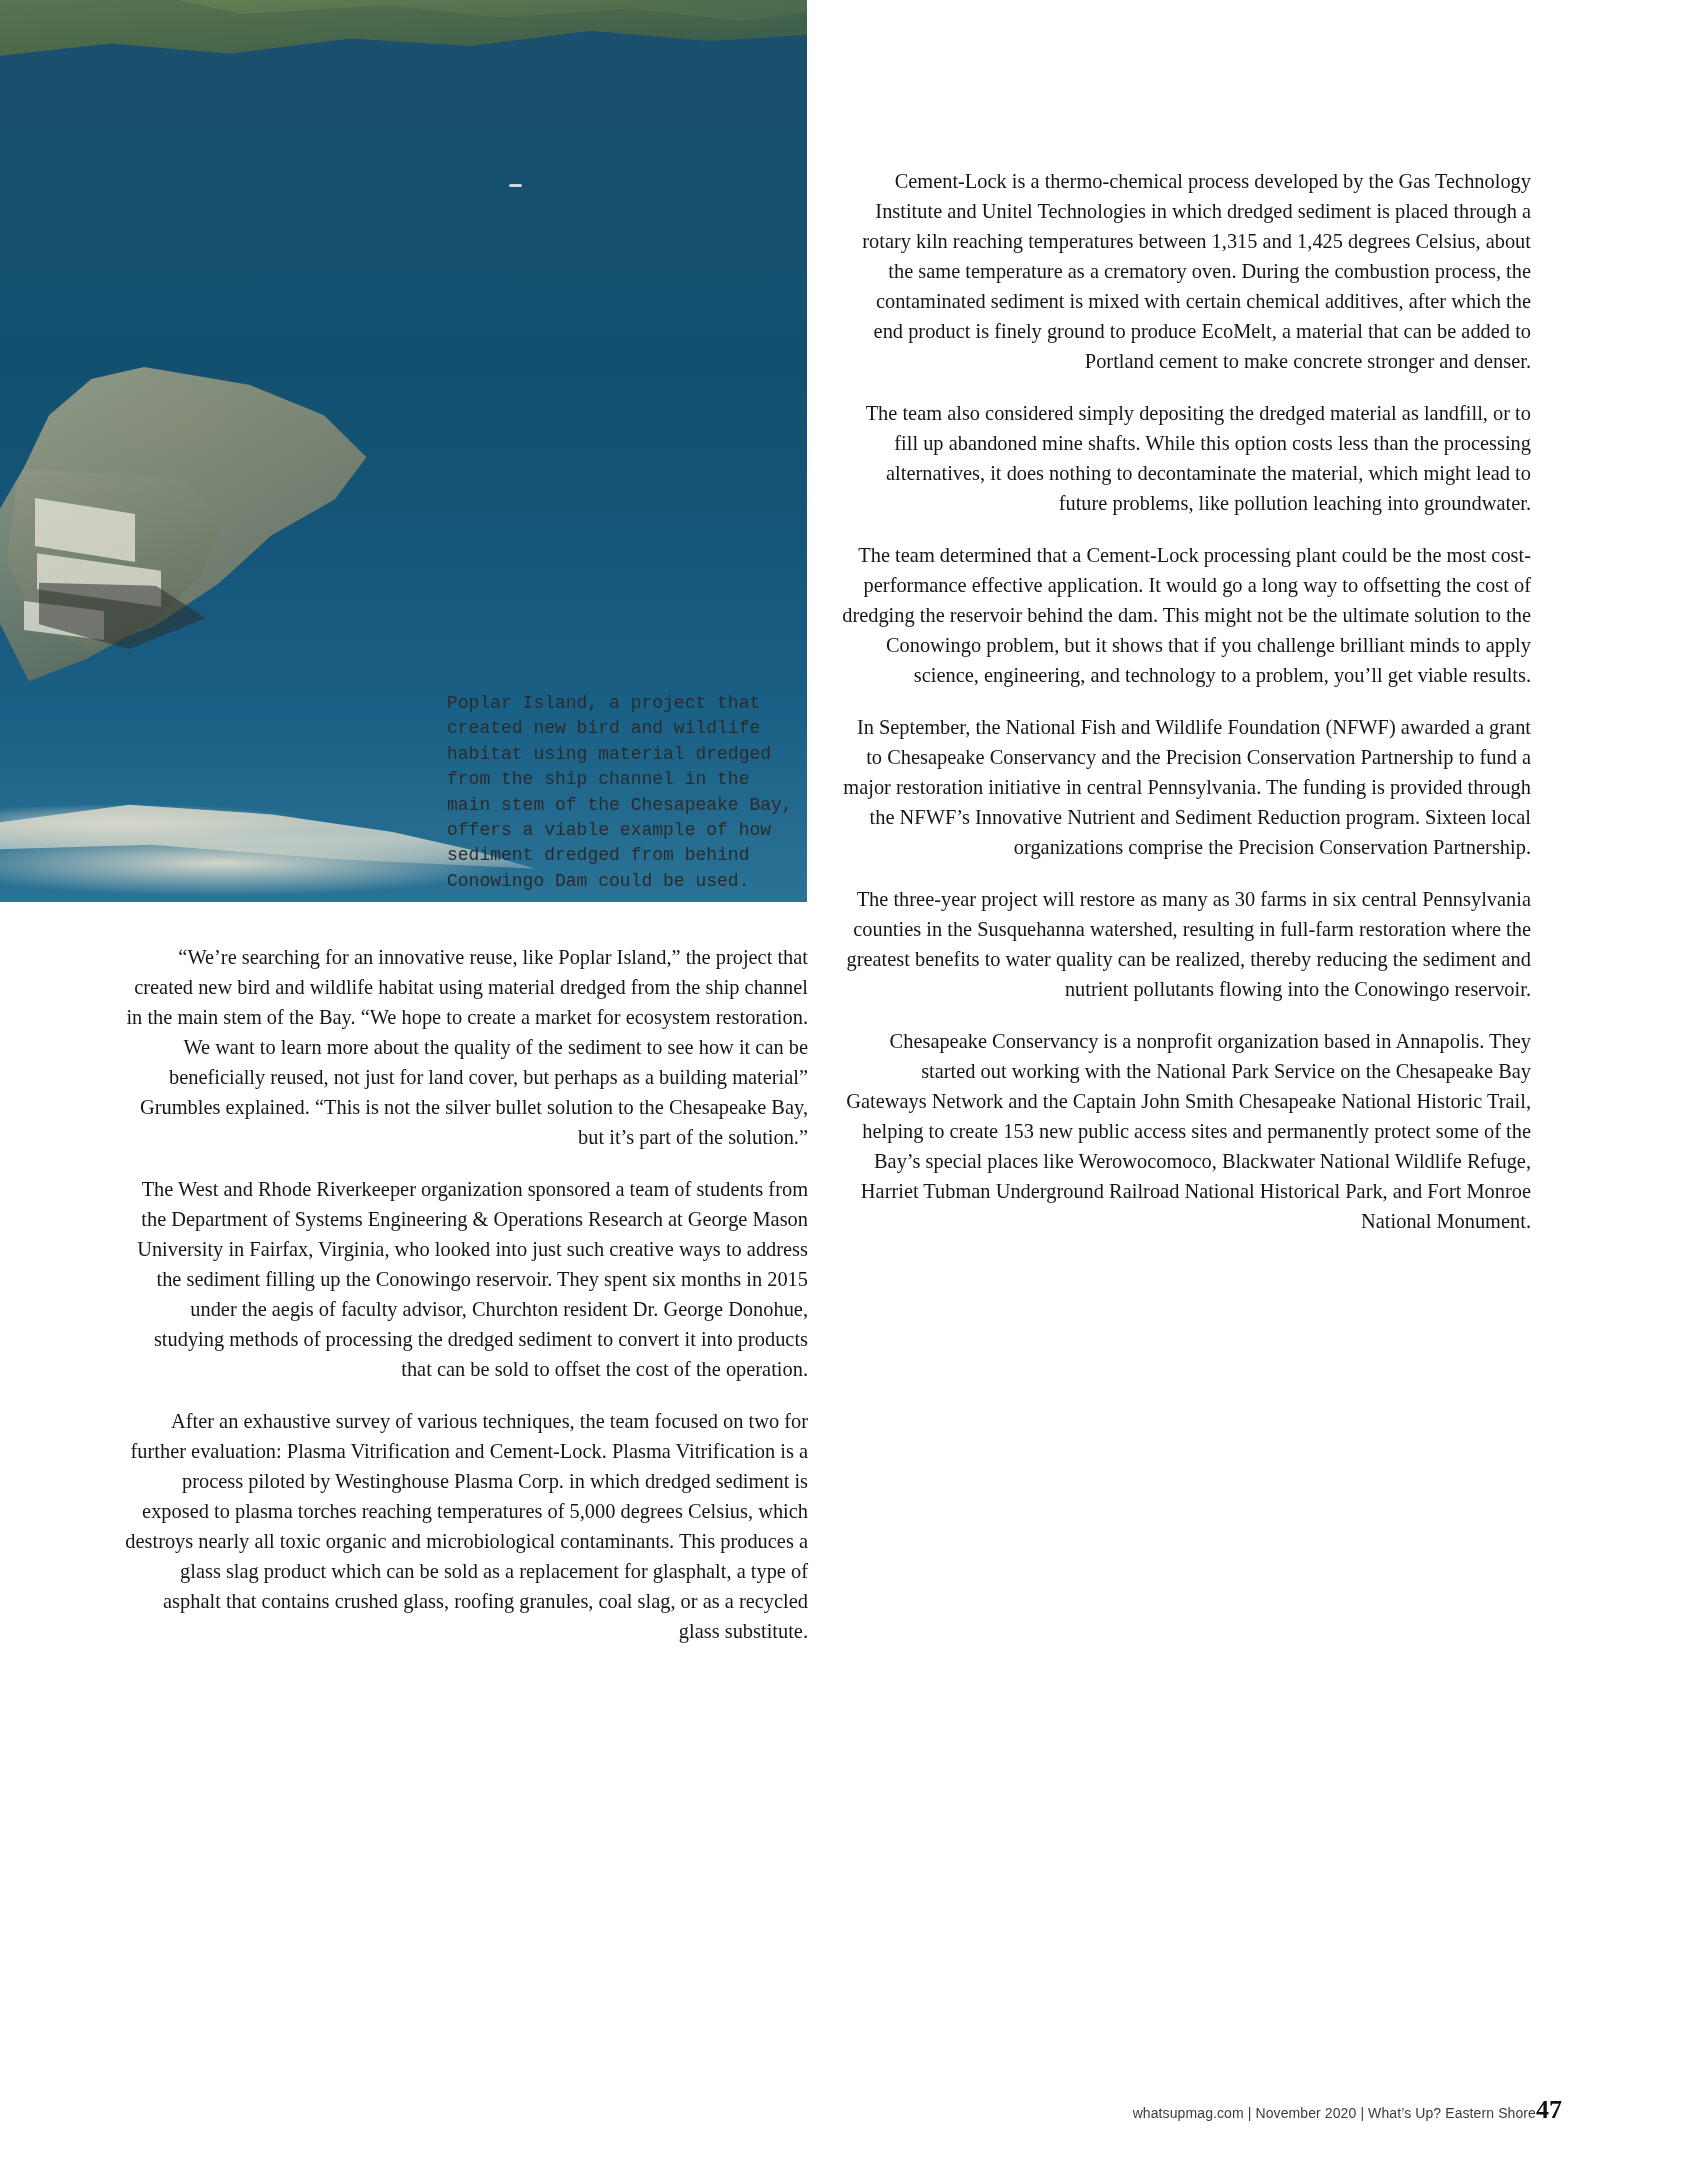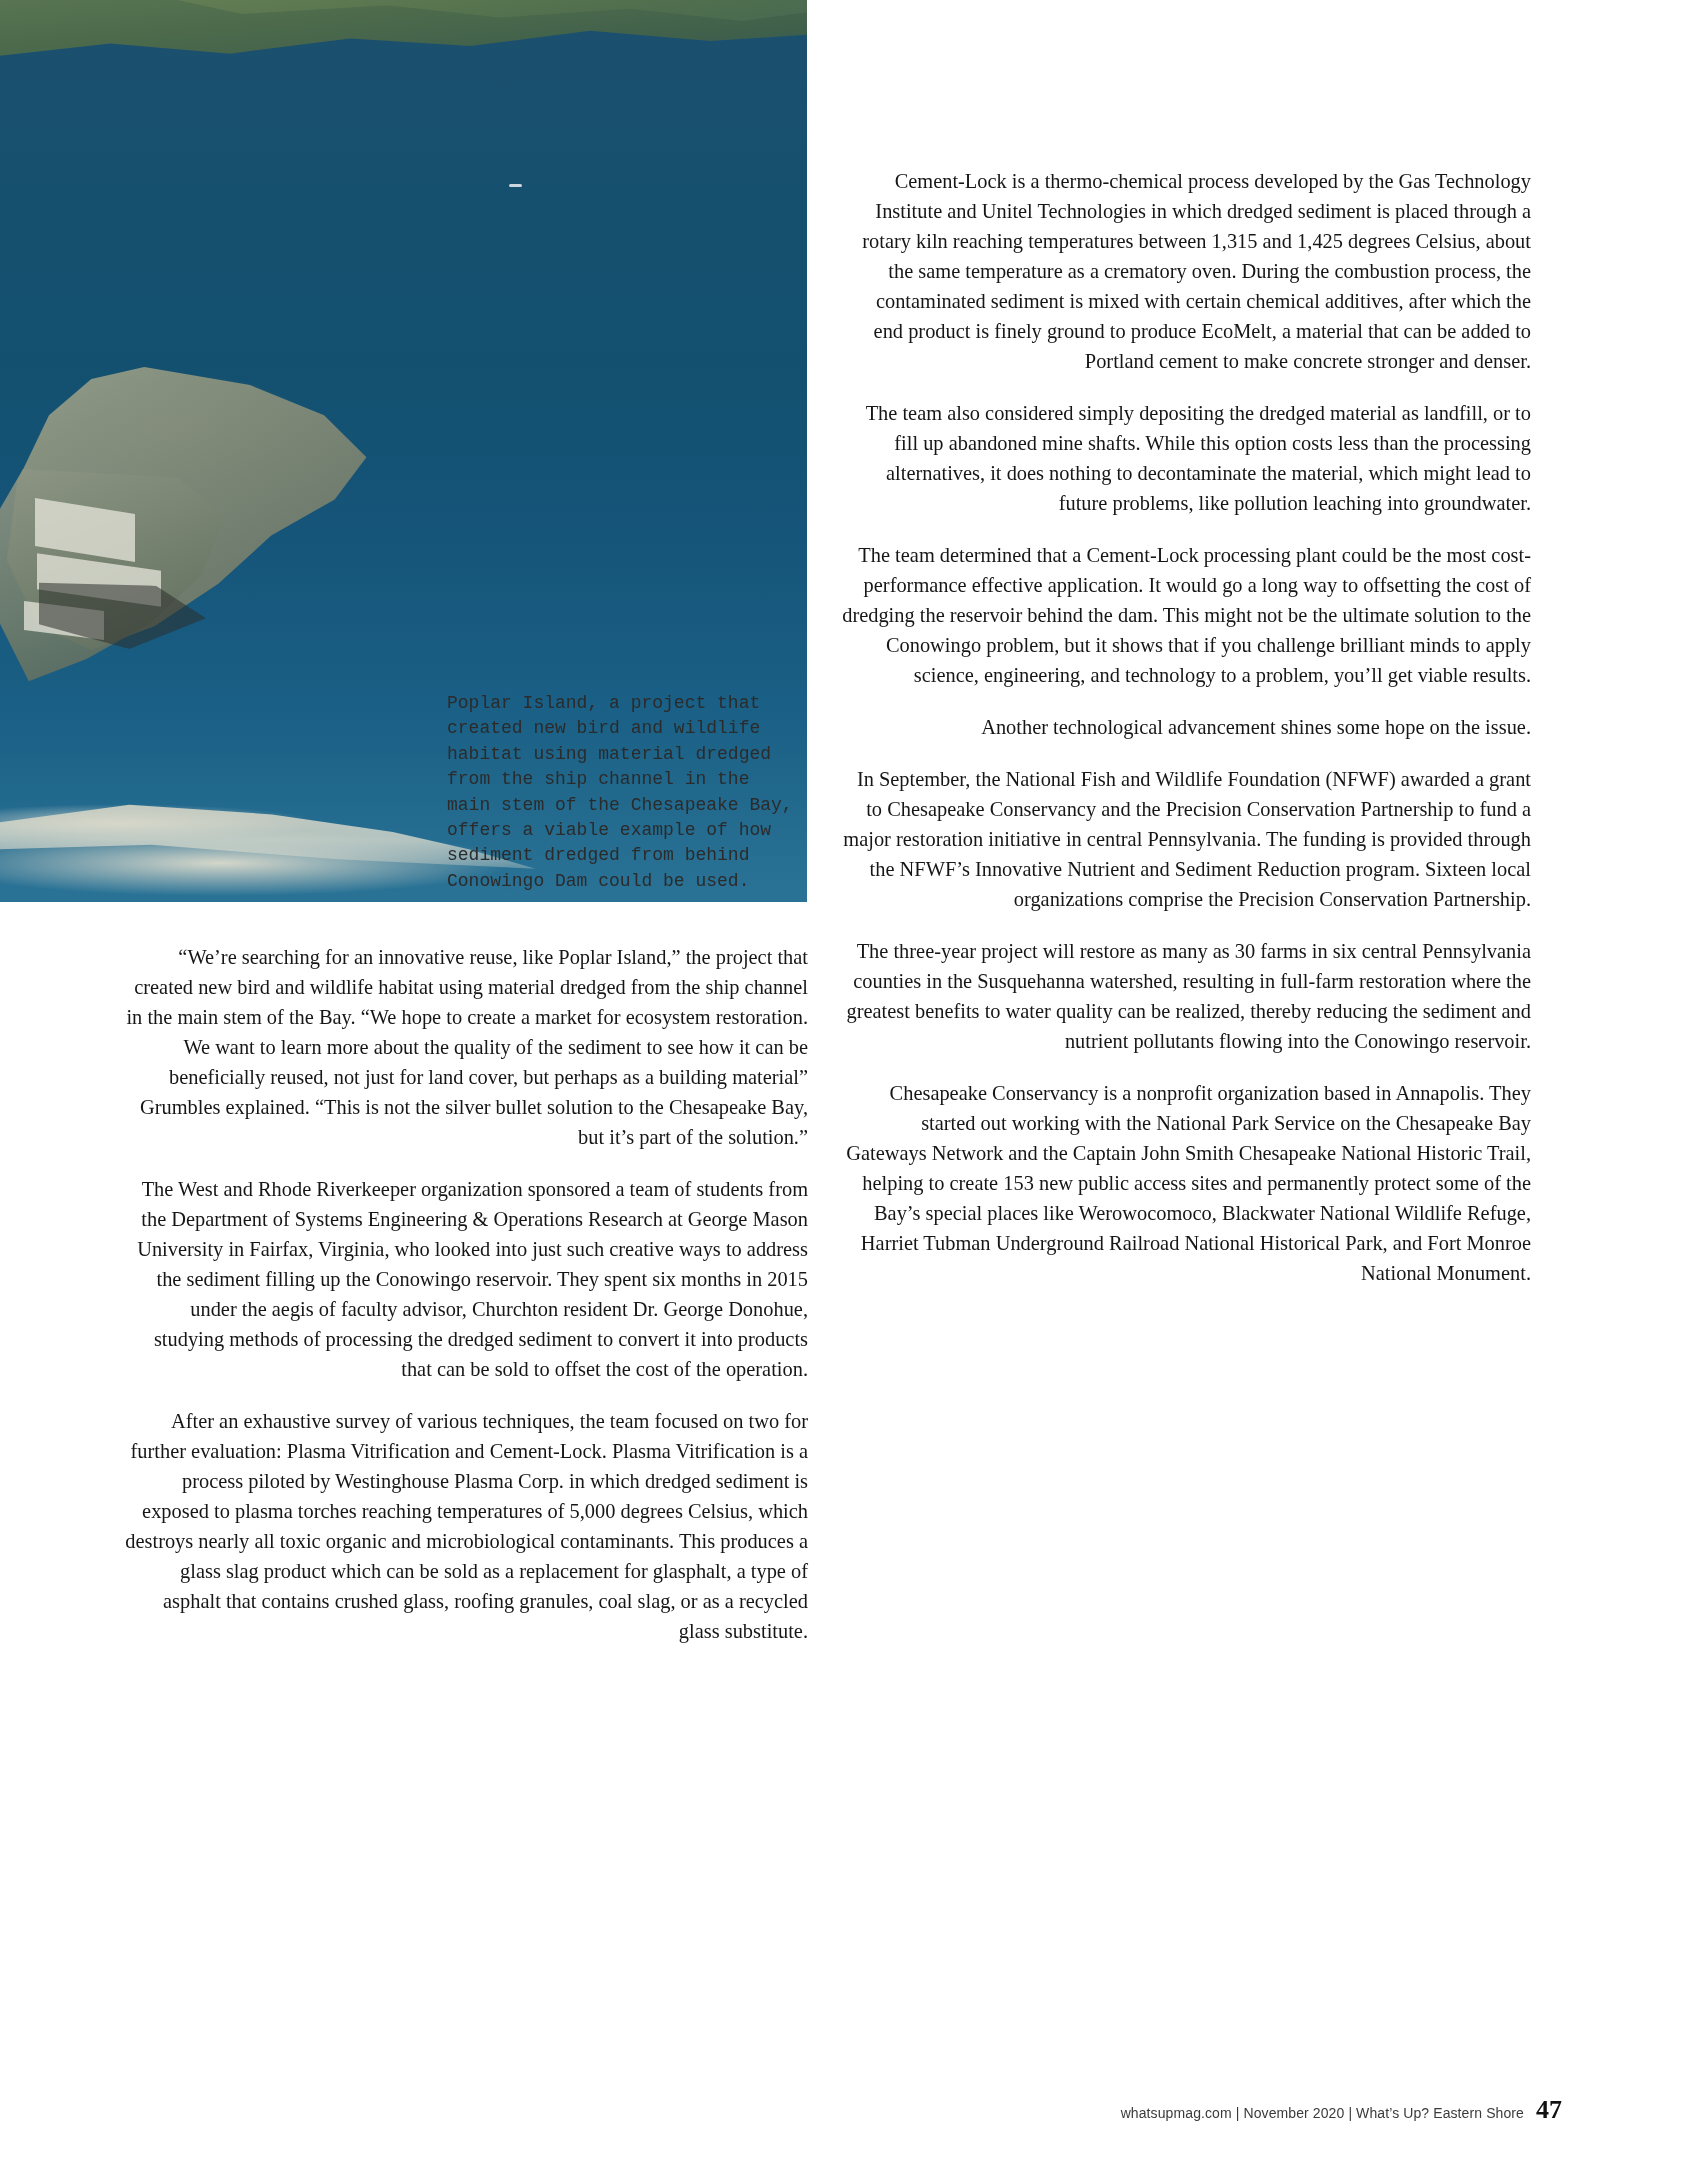--- a/index.html
+++ b/index.html
@@ -142,21 +142,21 @@
   }
   .indent { text-indent: 14.7px; }
 
   
   .footer {
     position: absolute;
     right: 119px;
     bottom: 58px;
     display: flex;
     align-items: baseline;
-    gap: 12px;
+    gap: 0;
     font-family: "Liberation Sans", sans-serif;
     text-align: center;
   }
   .footer-text {
     font-size: 14px;
     color: #3b3b3b;
     letter-spacing: 0.1px;
   }
   .page-num {
     font-family: "Liberation Serif", serif;
@@ -189,21 +189,20 @@
 <div class="col col-left">
   <p>“We’re searching for an innovative reuse, like Poplar Island,” the project that created new bird and wildlife habitat using material dredged from the ship channel in the main stem of the Bay. “We hope to create a market for ecosystem restoration. We want to learn more about the quality of the sediment to see how it can be beneficially reused, not just for land cover, but perhaps as a building material” Grumbles explained. “This is not the silver bullet solution to the Chesapeake Bay, but it’s part of the solution.”</p>
   <p>The West and Rhode Riverkeeper organization sponsored a team of students from the Department of Systems Engineering &amp; Operations Research at George Mason University in Fairfax, Virginia, who looked into just such creative ways to address the sediment filling up the Conowingo reservoir. They spent six months in 2015 under the aegis of faculty advisor, Churchton resident Dr. George Donohue, studying methods of processing the dredged sediment to convert it into products that can be sold to offset the cost of the operation.</p>
   <p>After an exhaustive survey of various techniques, the team focused on two for further evaluation: Plasma Vitrification and Cement-Lock. Plasma Vitrification is a process piloted by Westinghouse Plasma Corp. in which dredged sediment is exposed to plasma torches reaching temperatures of 5,000 degrees Celsius, which destroys nearly all toxic organic and microbiological contaminants. This produces a glass slag product which can be sold as a replacement for glasphalt, a type of asphalt that contains crushed glass, roofing granules, coal slag, or as a recycled glass substitute.</p>
 </div>
 
 <div class="col col-right">
   <p class="indent">Cement-Lock is a thermo-chemical process developed by the Gas Technology Institute and Unitel Technologies in which dredged sediment is placed through a rotary kiln reaching temperatures between 1,315 and 1,425 degrees Celsius, about the same temperature as a crematory oven. During the combustion process, the contaminated sediment is mixed with certain chemical additives, after which the end product is finely ground to produce EcoMelt, a material that can be added to Portland cement to make concrete stronger and denser.</p>
   <p>The team also considered simply depositing the dredged material as landfill, or to fill up abandoned mine shafts. While this option costs less than the processing alternatives, it does nothing to decontaminate the material, which might lead to future problems, like pollution leaching into groundwater.</p>
   <p>The team determined that a Cement-Lock processing plant could be the most cost-performance effective application. It would go a long way to offsetting the cost of dredging the reservoir behind the dam. This might not be the ultimate solution to the Conowingo problem, but it shows that if you challenge brilliant minds to apply science, engineering, and technology to a problem, you’ll get viable results.</p>
-  <p>Another technological advancement shines some hope on the issue.</p>
   <p>In September, the National Fish and Wildlife Foundation (NFWF) awarded a grant to Chesapeake Conservancy and the Precision Conservation Partnership to fund a major restoration initiative in central Pennsylvania. The funding is provided through the NFWF’s Innovative Nutrient and Sediment Reduction program. Sixteen local organizations comprise the Precision Conservation Partnership.</p>
   <p>The three-year project will restore as many as 30 farms in six central Pennsylvania counties in the Susquehanna watershed, resulting in full-farm restoration where the greatest benefits to water quality can be realized, thereby reducing the sediment and nutrient pollutants flowing into the Conowingo reservoir.</p>
   <p>Chesapeake Conservancy is a nonprofit organization based in Annapolis. They started out working with the National Park Service on the Chesapeake Bay Gateways Network and the Captain John Smith Chesapeake National Historic Trail, helping to create 153 new public access sites and permanently protect some of the Bay’s special places like Werowocomoco, Blackwater National Wildlife Refuge, Harriet Tubman Underground Railroad National Historical Park, and Fort Monroe National Monument.</p>
 </div>
 
 <div class="footer">
   <span class="footer-text">whatsupmag.com  |  November 2020  |  What’s Up? Eastern Shore</span>
   <span class="page-num">47</span>
 </div>
 

